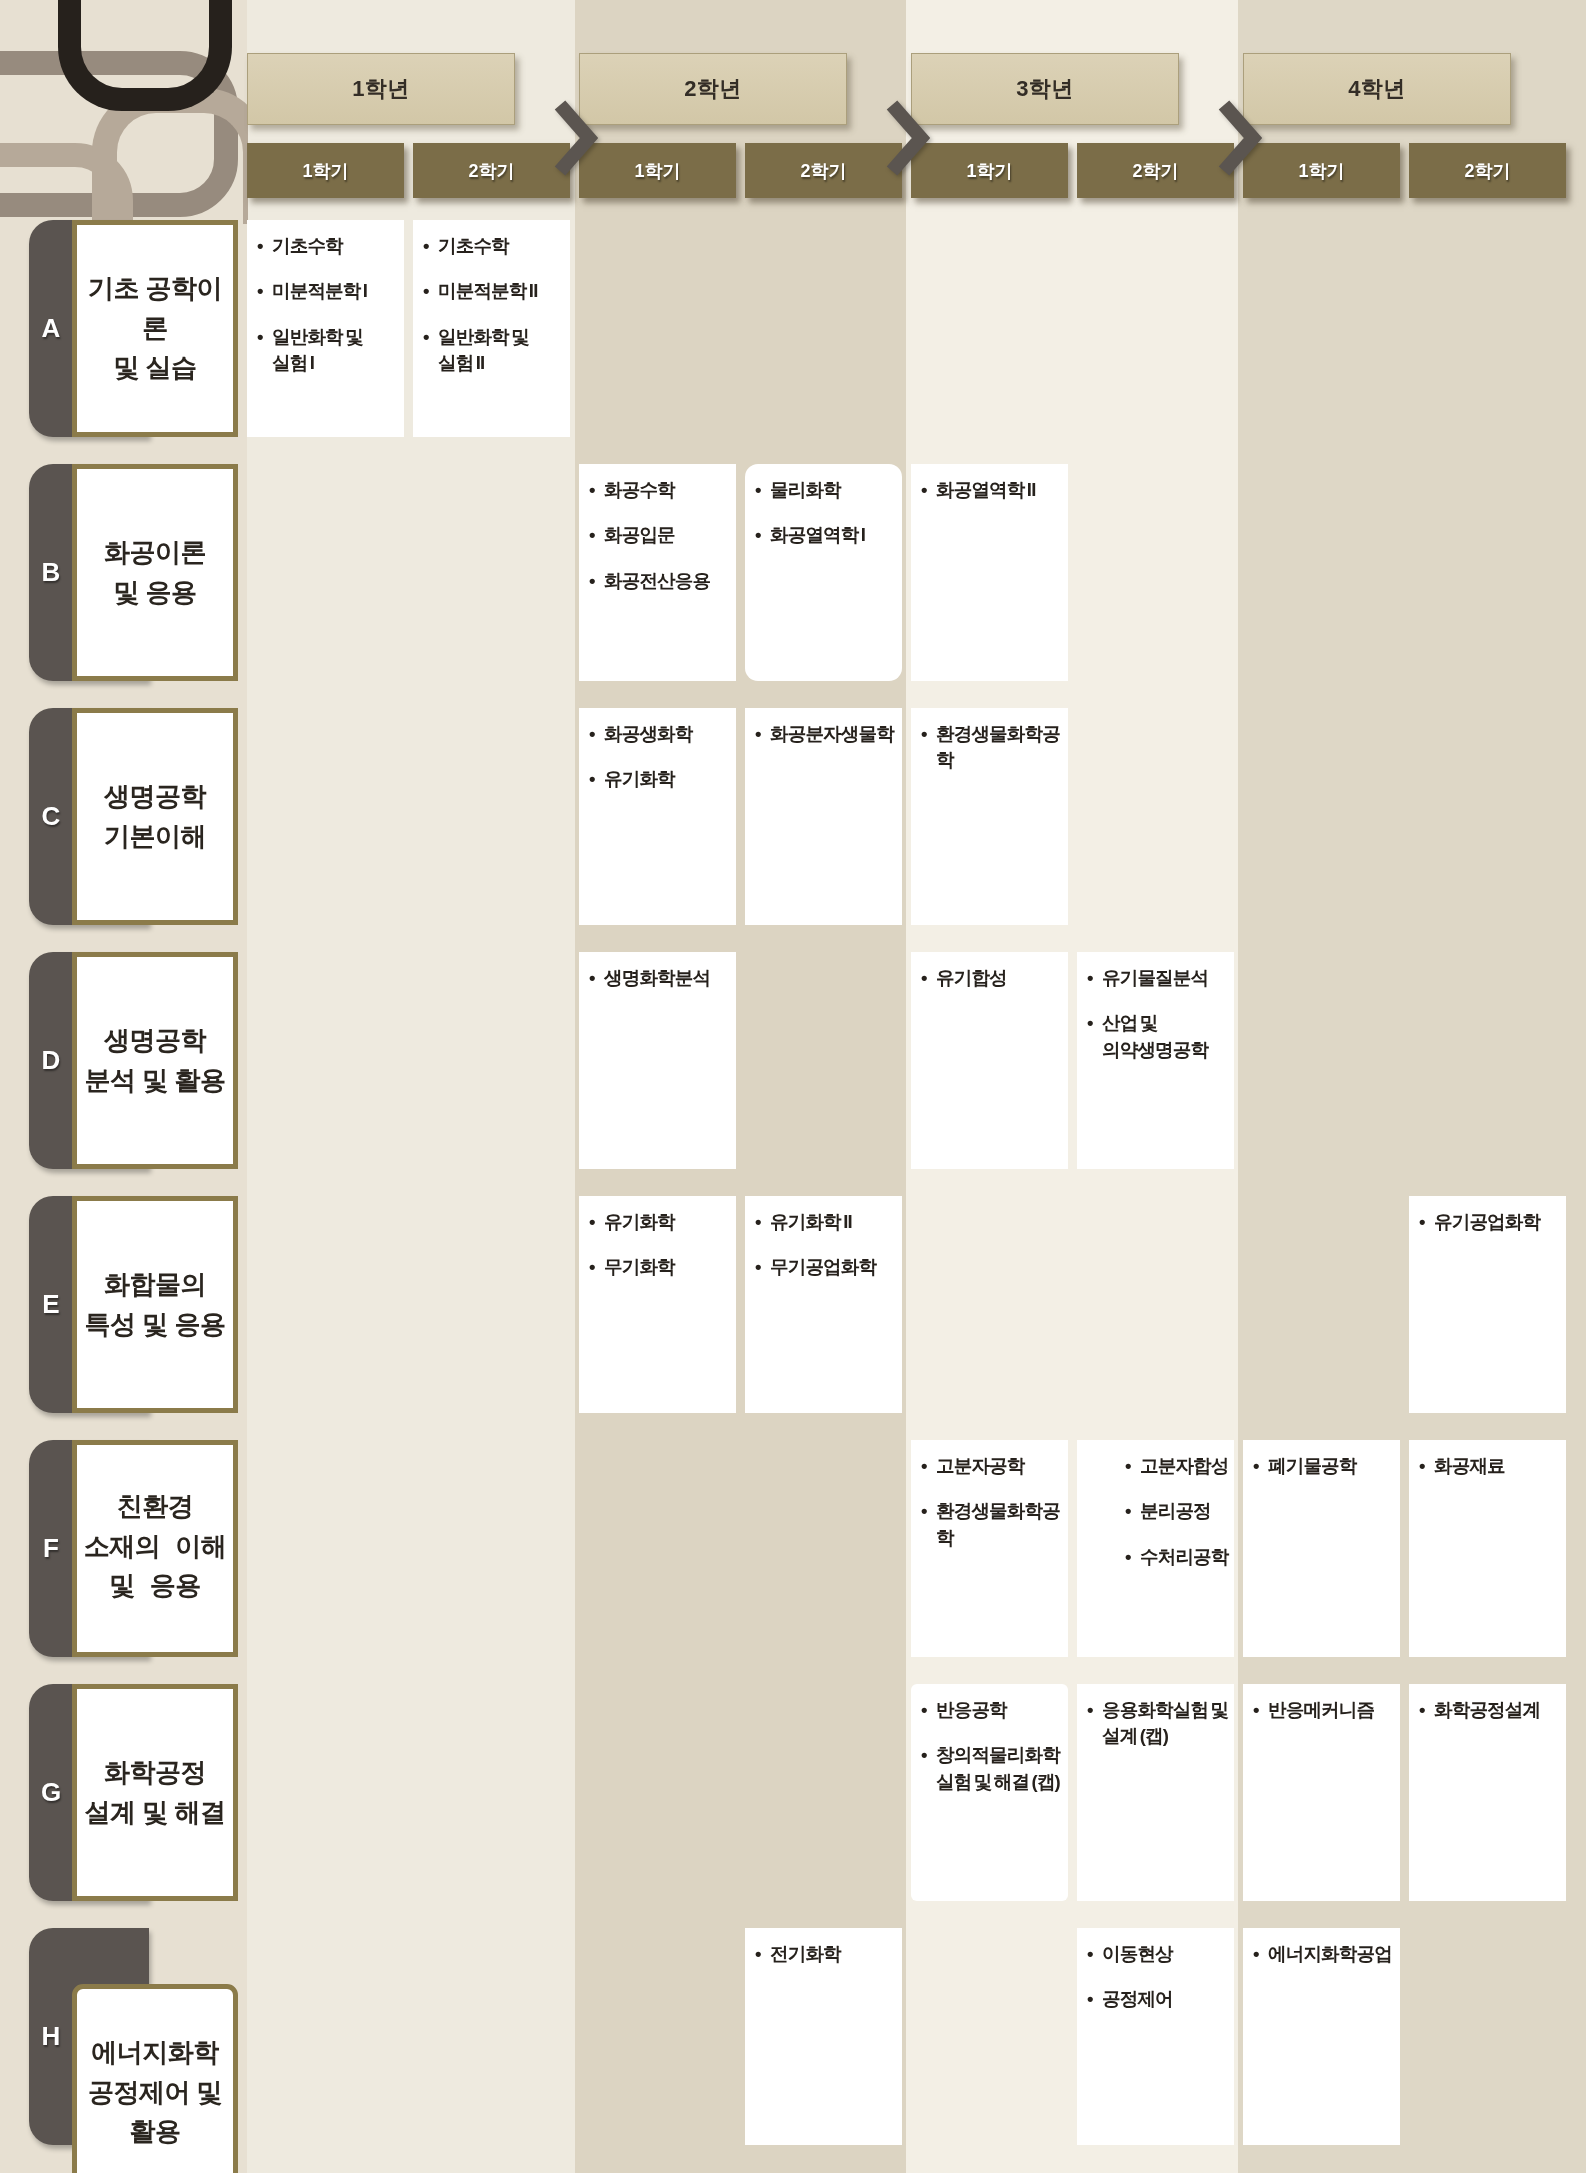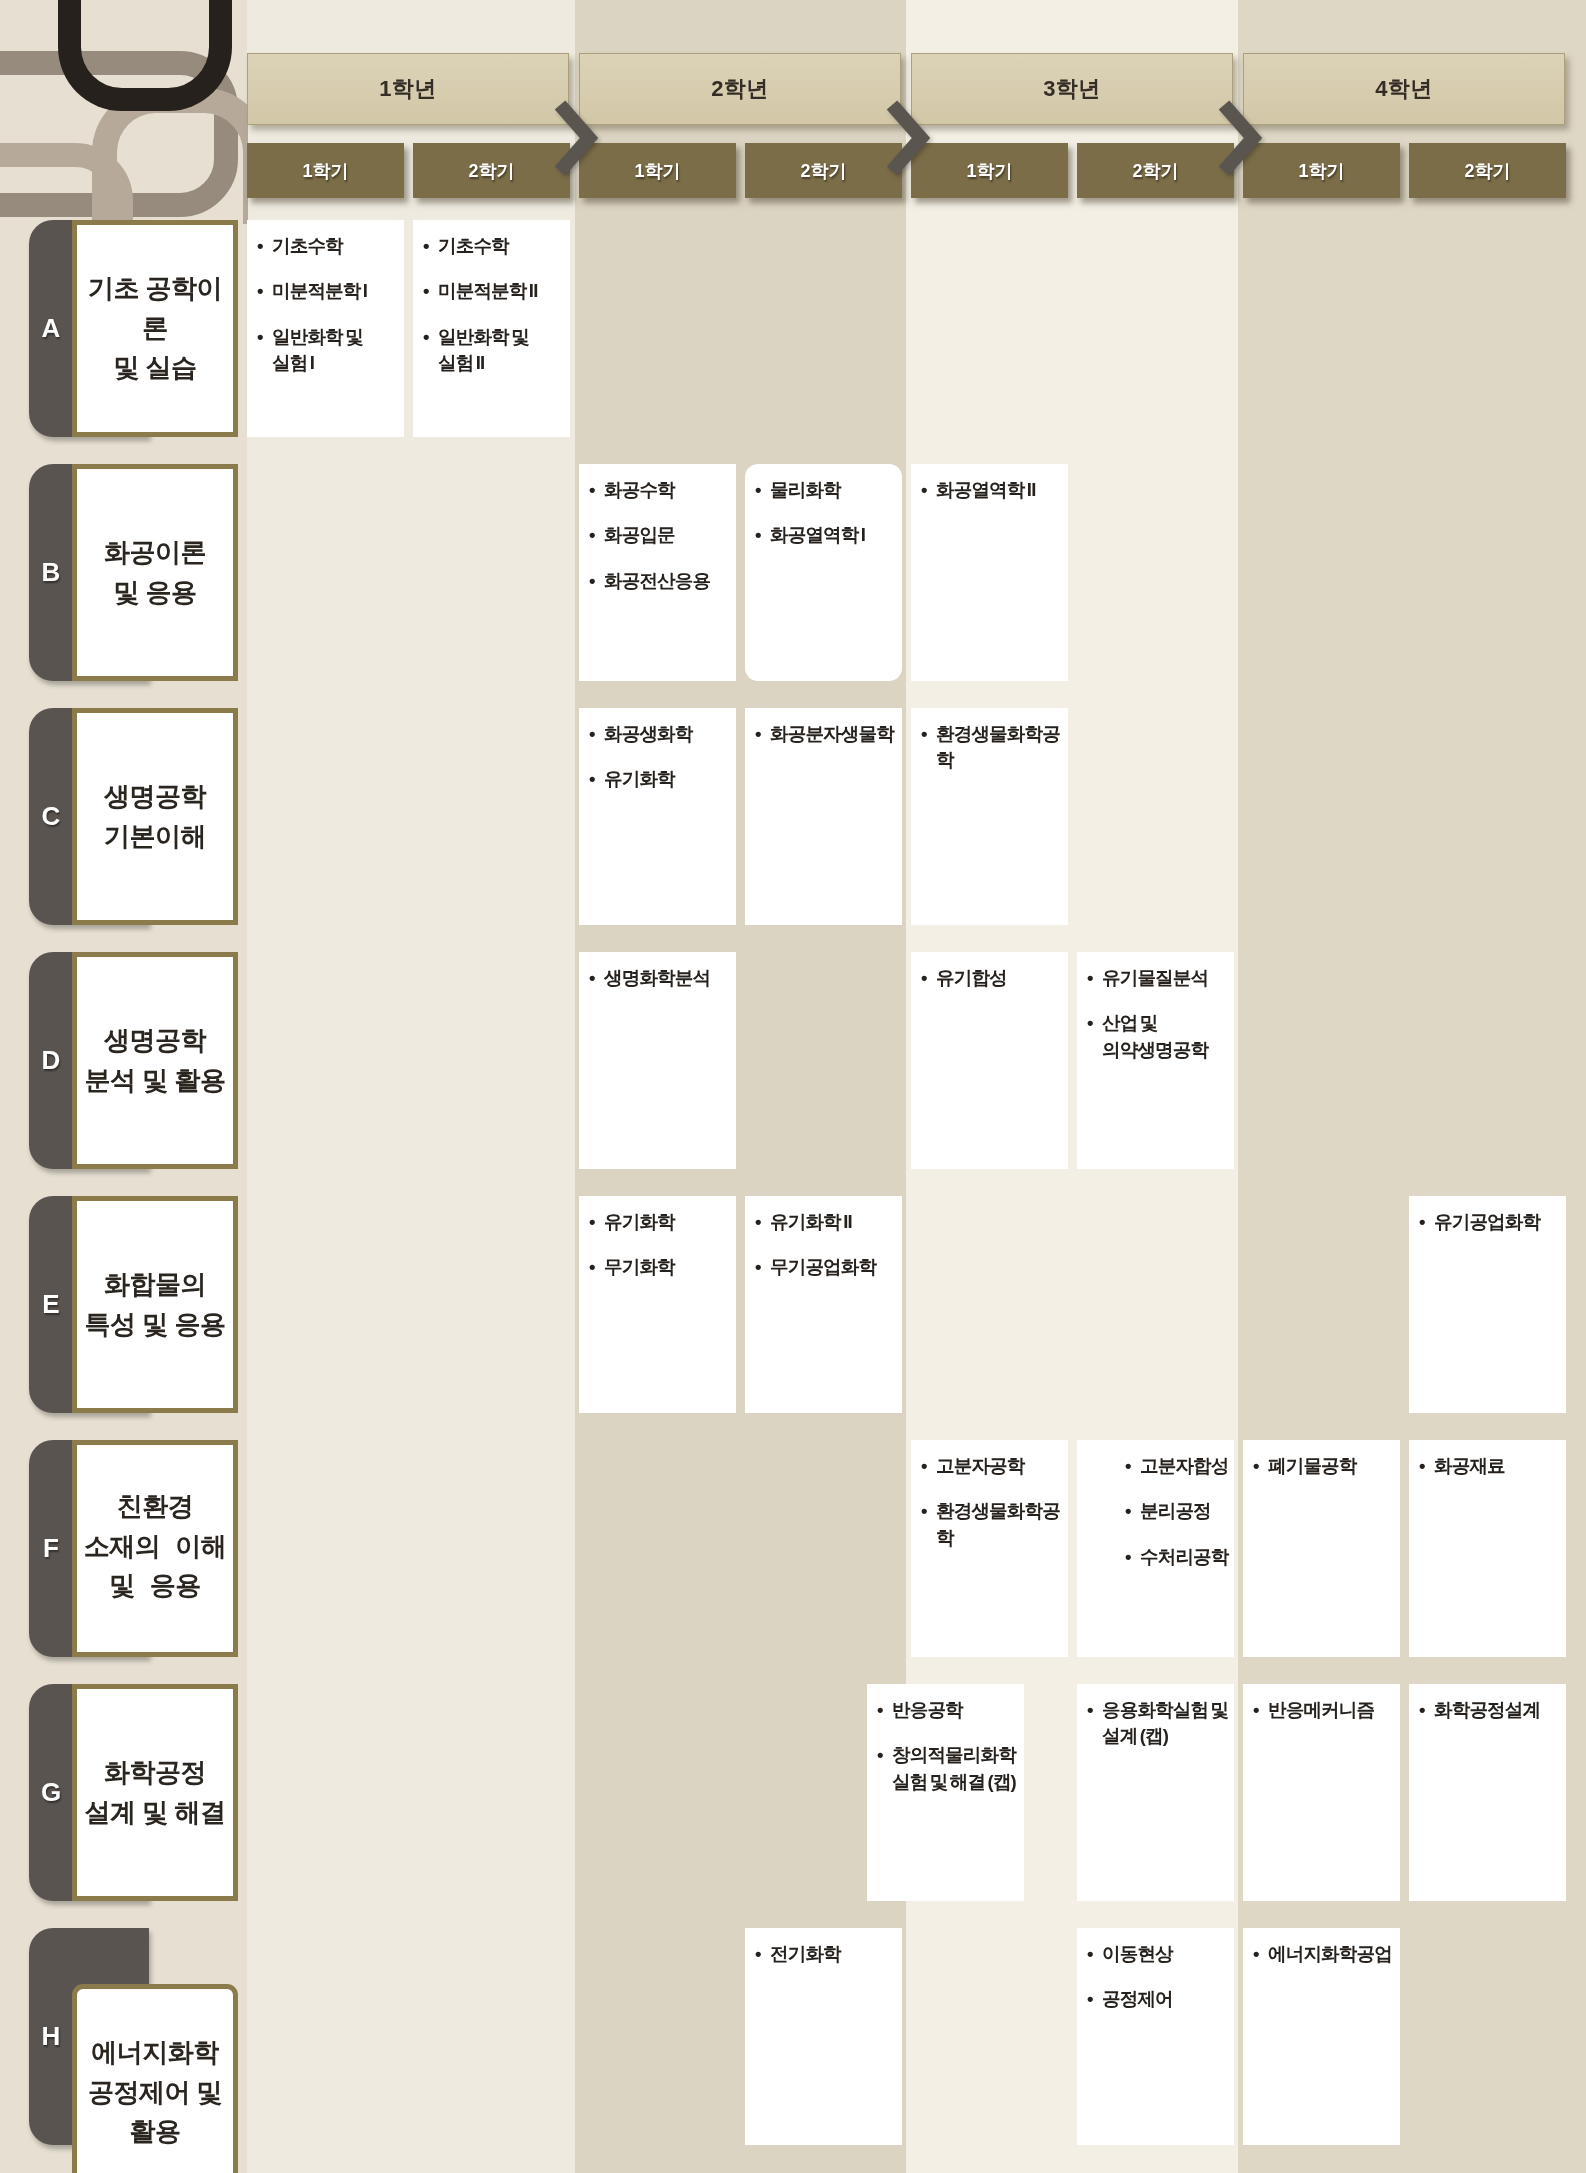--- a/index.html
+++ b/index.html
@@ -7,21 +7,21 @@
           font-family:"Liberation Sans","DejaVu Sans",sans-serif;overflow:hidden;}
   .stripe{position:absolute;top:0;height:2173px;}
   
   .decor{position:absolute;left:0;top:0;width:248px;height:224px;overflow:hidden;}
   .tube{position:absolute;background:transparent;}
   .tube-gray{border:24px solid #978b7e;border-radius:58px;left:-90px;top:51px;width:280px;height:118px;}
   .tube-taupe-low{border:24px solid #b6a999;border-radius:58px;left:-90px;top:143px;width:175px;height:120px;}
   .tube-arch{border:25px solid #b6a999;border-radius:64px 64px 0 0;border-bottom:none;left:92px;top:88px;width:126px;height:200px;}
   .tube-black{border:23px solid #26211c;border-radius:0 0 64px 64px;border-top:none;left:58px;top:-70px;width:128px;height:158px;}
   
-  .yearbox{position:absolute;top:53px;height:72px;width:322px;box-sizing:border-box;
+  .yearbox{position:absolute;top:53px;height:72px;width:268px;box-sizing:border-box;
            background:linear-gradient(#dcd2b7,#d2c7a7);border:1px solid #ab9f7c;
            box-shadow:4px 5px 6px rgba(105,95,75,.45);
            display:flex;align-items:center;justify-content:center;
            font-size:22px;font-weight:bold;color:#332d26;letter-spacing:.5px;}
   .sembox{position:absolute;top:143px;height:55px;width:157px;
           background:#7b6d48;box-shadow:4px 5px 6px rgba(75,65,45,.5);
           display:flex;align-items:center;justify-content:center;
           font-size:18px;font-weight:bold;color:#ffffff;text-shadow:1px 2px 2px rgba(0,0,0,.45);}
   .chev{position:absolute;top:98px;width:46px;height:80px;filter:drop-shadow(2px 2px 2px rgba(0,0,0,.25));}
   
@@ -233,21 +233,21 @@
       <div class="cell" style="left: 1243px; top: 1440px;">
         <ul>
           <li>폐기물공학</li>
         </ul>
       </div>
       <div class="cell" style="left: 1409px; top: 1440px;">
         <ul>
           <li>화공재료</li>
         </ul>
       </div>
-      <div class="cell" style="left: 867px; top: 1684px;">
+      <div class="cell" style="left: 911px; top: 1684px; border-radius: 6px;">
         <ul>
           <li>반응공학</li>
           <li>창의적물리화학실험 및 해결 (캡)</li>
         </ul>
       </div>
       <div class="cell" style="left: 1077px; top: 1684px;">
         <ul>
           <li>응용화학실험 및 설계 (캡)</li>
         </ul>
       </div>

